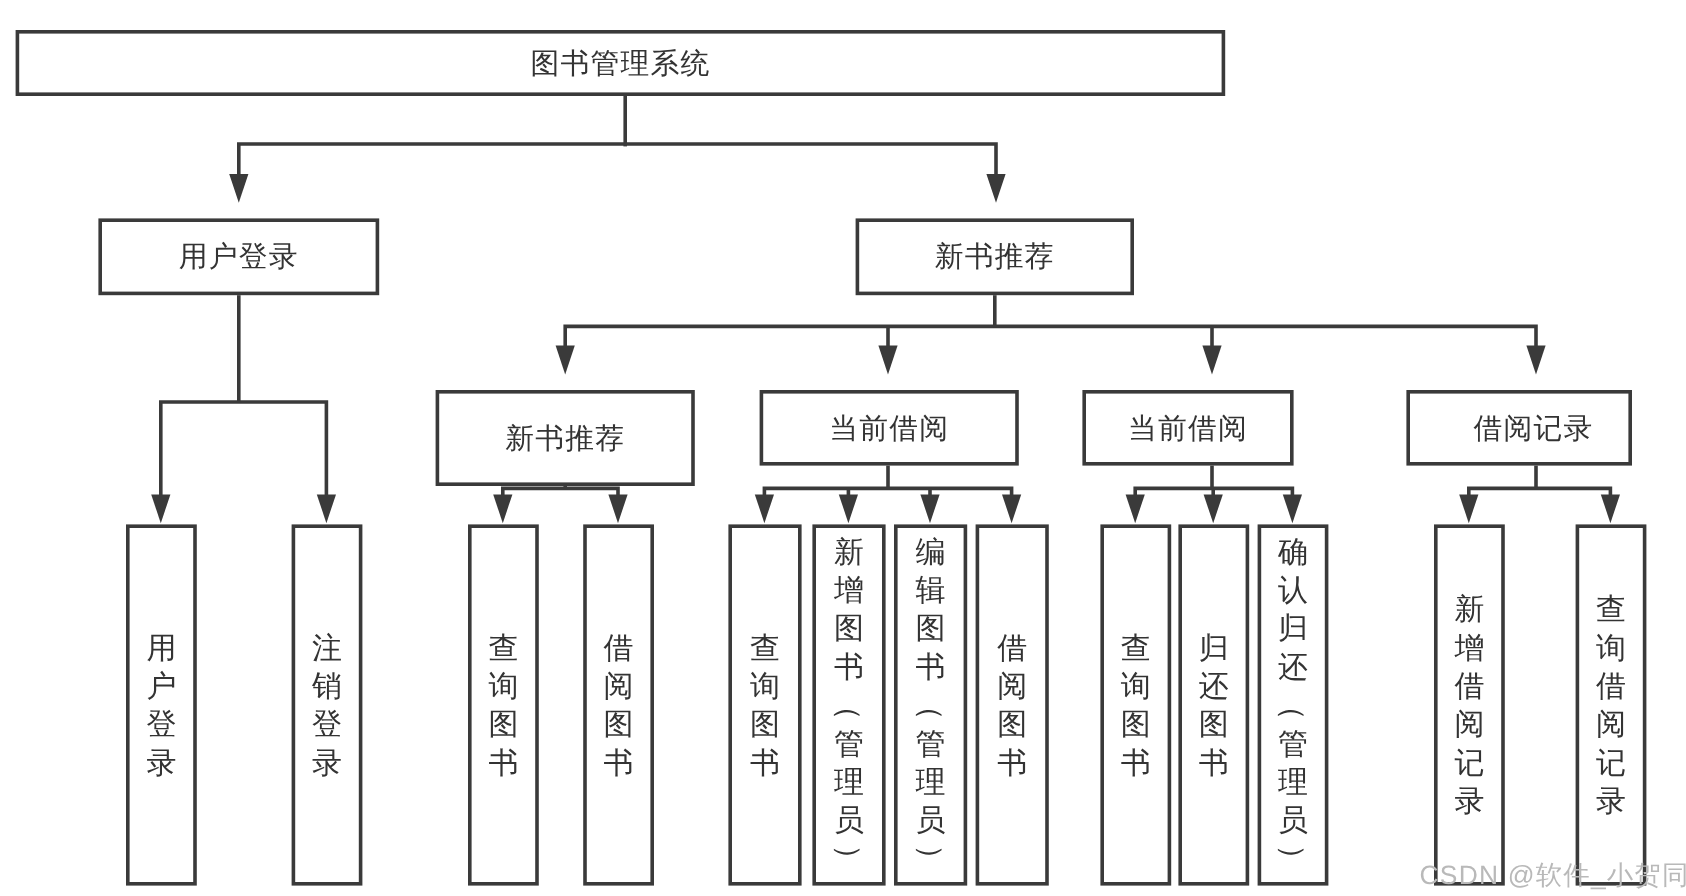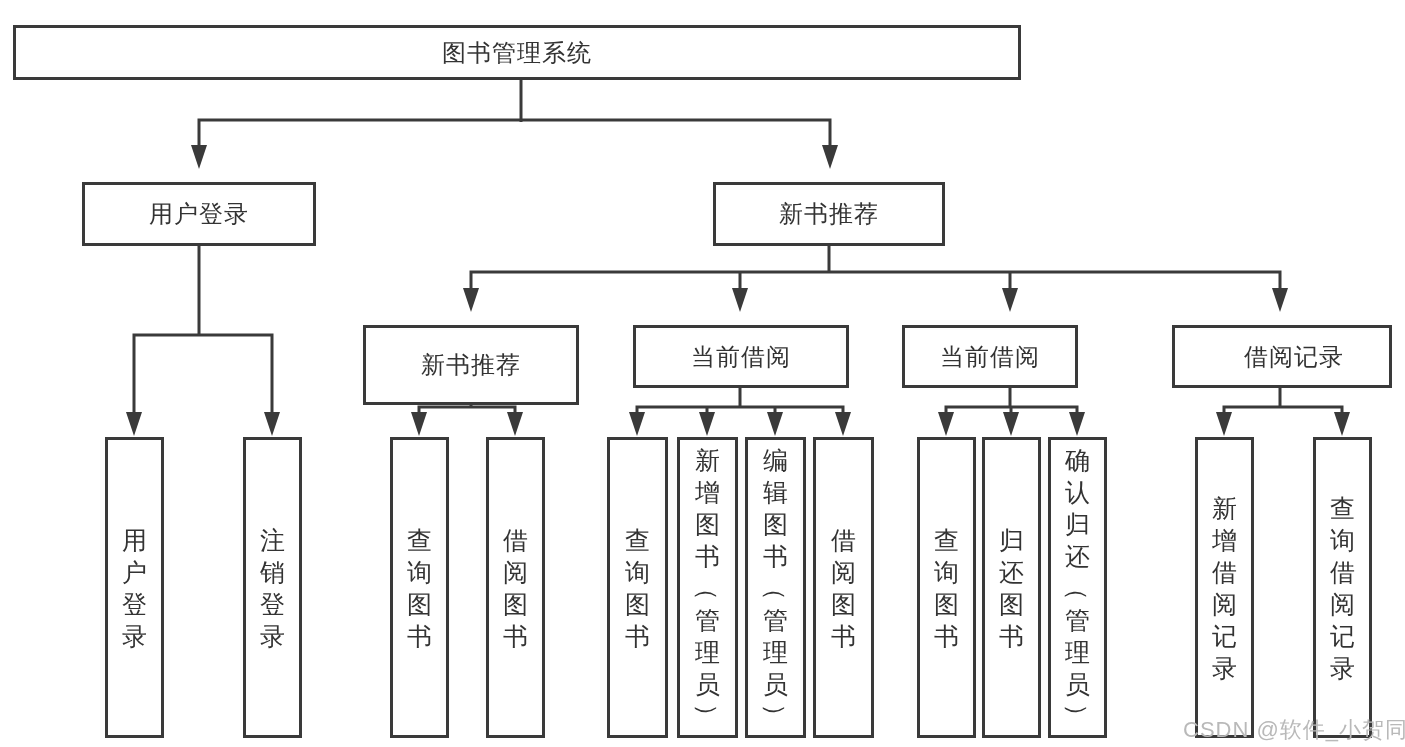--- a/index.html
+++ b/index.html
@@ -98,21 +98,21 @@
 
   <div class="hbox" style="left:363px;top:313px;width:216px;height:80px;">
     <span class="hlabel">新书推荐</span>
   </div>
   <div class="hbox" style="left:633px;top:313px;width:216px;height:63px;">
     <span class="hlabel">当前借阅</span>
   </div>
   <div class="hbox" style="left:902px;top:313px;width:176px;height:63px;text-align:right;">
     <span class="hlabel">当前借阅</span>
   </div>
-  <div class="hbox" style="left:1172px;top:313px;width:220px;height:63px;padding-left:24px;">
+  <div class="hbox" style="left:1172px;top:313px;width:188px;height:63px;padding-left:24px;">
     <span class="hlabel">借阅记录</span>
   </div>
 
   <div class="vbox" style="left:105px;width:59px;">
     <span class="vtext">
         <span class="vchar">用</span>
         <span class="vchar">户</span>
         <span class="vchar">登</span>
         <span class="vchar">录</span>
       </span>

